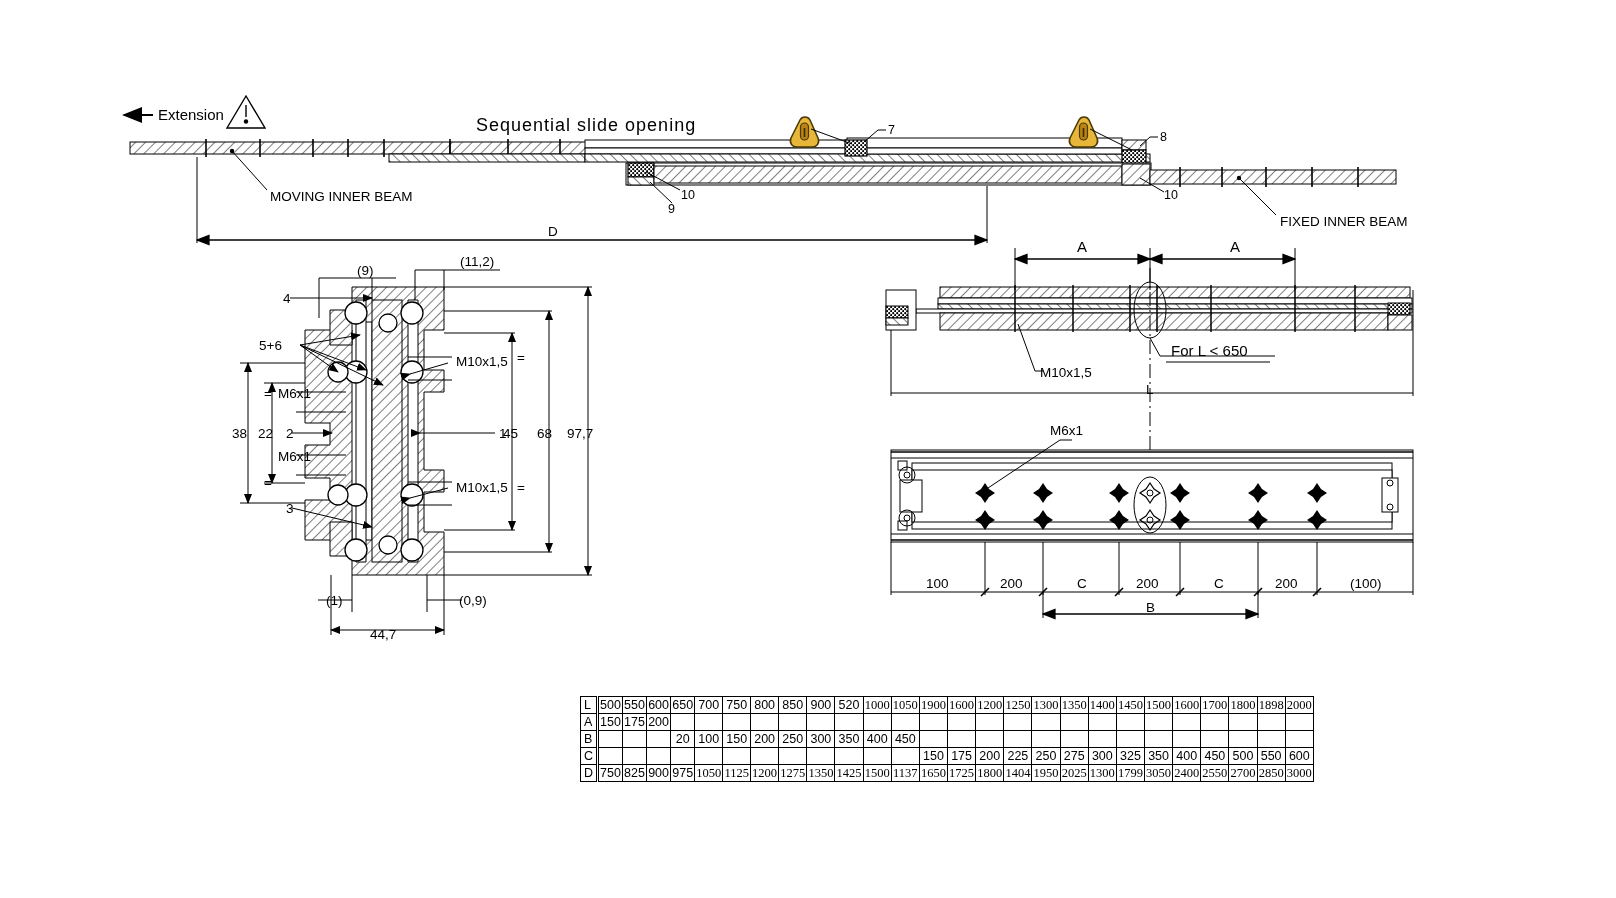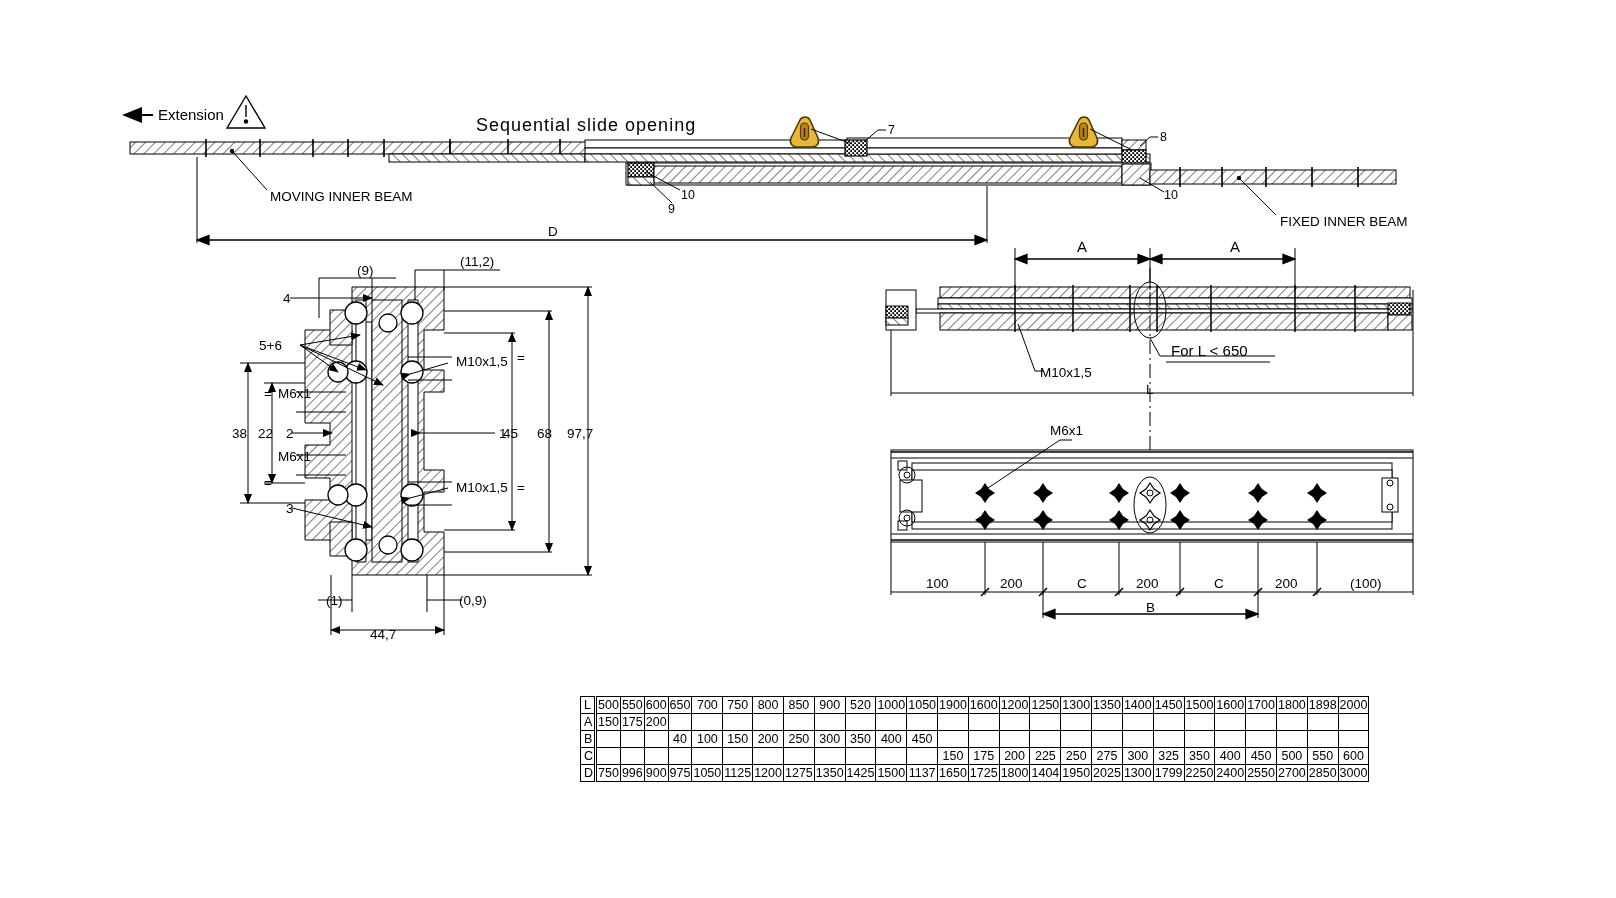--- a/index.html
+++ b/index.html
@@ -462,21 +462,21 @@
           <td class="val"></td>
           <td class="val"></td>
           <td class="val"></td>
           <td class="val"></td>
         </tr>
         <tr>
           <td class="lbl">B</td>
           <td class="val"></td>
           <td class="val"></td>
           <td class="val"></td>
-          <td class="val">40</td>
+          <td class="val">20</td>
           <td class="val">100</td>
           <td class="val">150</td>
           <td class="val">200</td>
           <td class="val">250</td>
           <td class="val">300</td>
           <td class="val">350</td>
           <td class="val">400</td>
           <td class="val">450</td>
           <td class="val"></td>
           <td class="val"></td>
@@ -518,40 +518,40 @@
           <td class="val">350</td>
           <td class="val">400</td>
           <td class="val">450</td>
           <td class="val">500</td>
           <td class="val">550</td>
           <td class="val">600</td>
         </tr>
         <tr>
           <td class="lbl">D</td>
           <td class="val">750</td>
-          <td class="val">996</td>
+          <td class="val">825</td>
           <td class="val">900</td>
           <td class="val">975</td>
           <td class="val wide">1050</td>
           <td class="val wide">1125</td>
           <td class="val wide">1200</td>
           <td class="val wide">1275</td>
           <td class="val wide">1350</td>
           <td class="val wide">1425</td>
           <td class="val wide">1500</td>
           <td class="val wide">1137</td>
           <td class="val wide">1650</td>
           <td class="val wide">1725</td>
           <td class="val wide">1800</td>
           <td class="val wide">1404</td>
           <td class="val wide">1950</td>
           <td class="val wide">2025</td>
           <td class="val wide">1300</td>
           <td class="val wide">1799</td>
-          <td class="val wide">2250</td>
+          <td class="val wide">3050</td>
           <td class="val wide">2400</td>
           <td class="val wide">2550</td>
           <td class="val wide">2700</td>
           <td class="val wide">2850</td>
           <td class="val wide">3000</td>
         </tr>
       </tbody>
 </table>
 
 </div>
@@ -566,14 +566,14 @@
   padding:0 1px;
   box-sizing:border-box;
   line-height:16px;
   color:#000;
   background:#fff;
 }
 #spec-table td.lbl{
   width:68px;text-align:left;padding-left:3px;border-right:3px double #000;
 }
 #spec-table td.val{width:30px;}
-#spec-table td.val.wide{width:32px;}
+#spec-table td.val.wide{width:32px;font-family:Liberation Serif, serif;}
 </style>
 
 </body></html>

